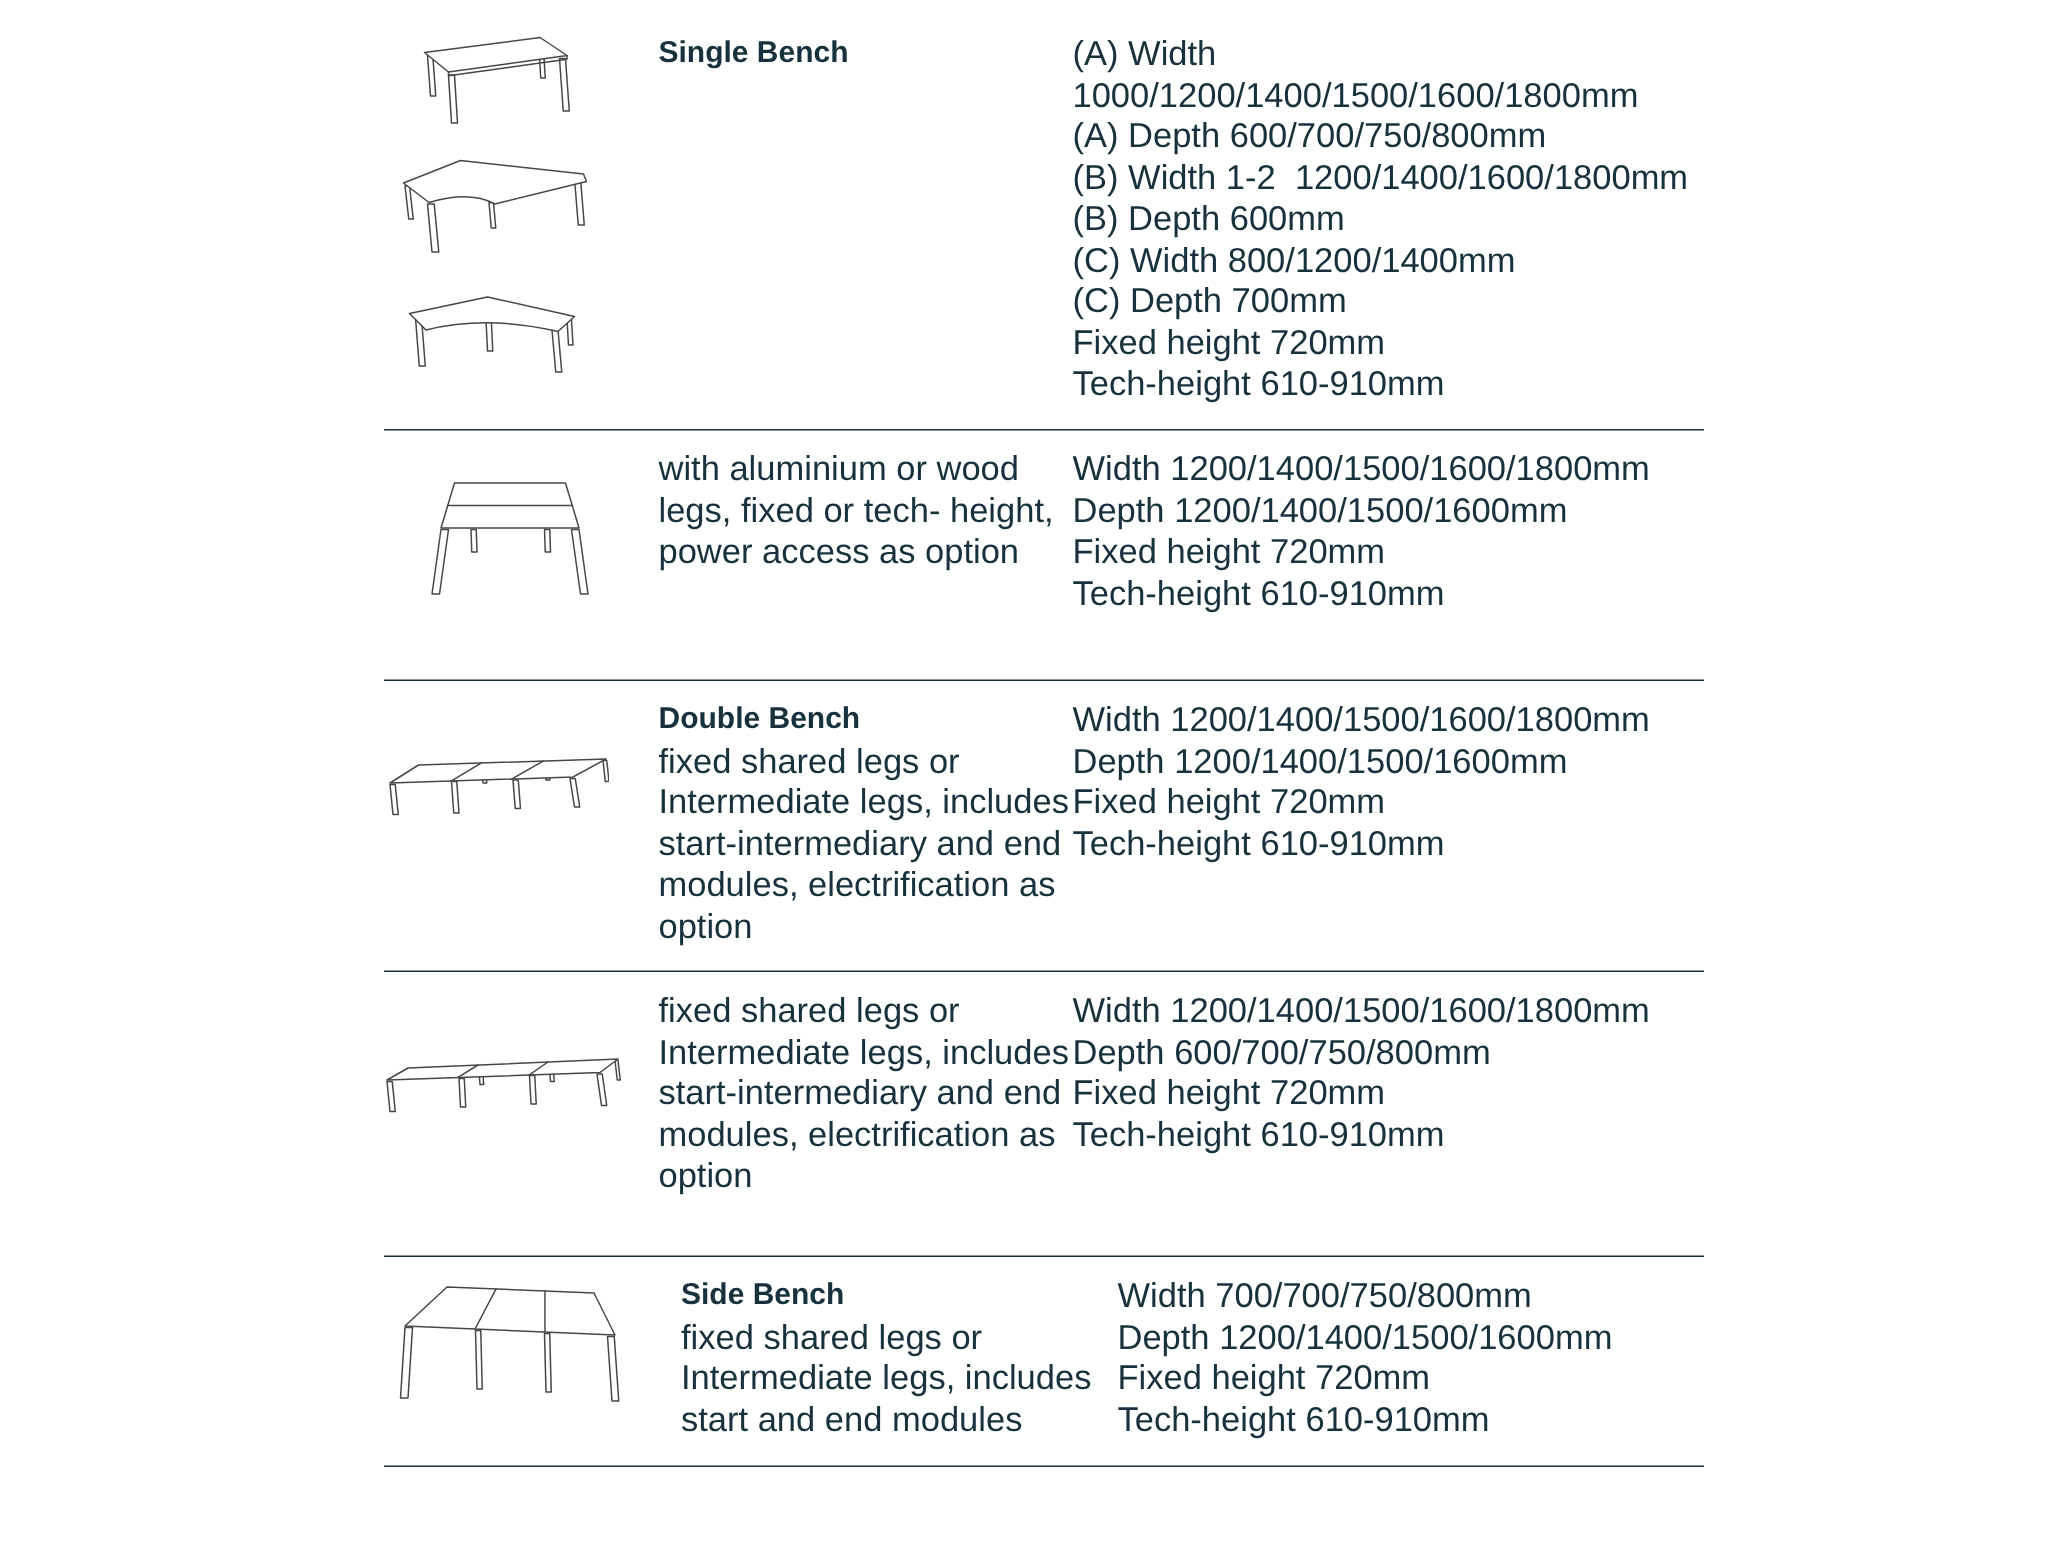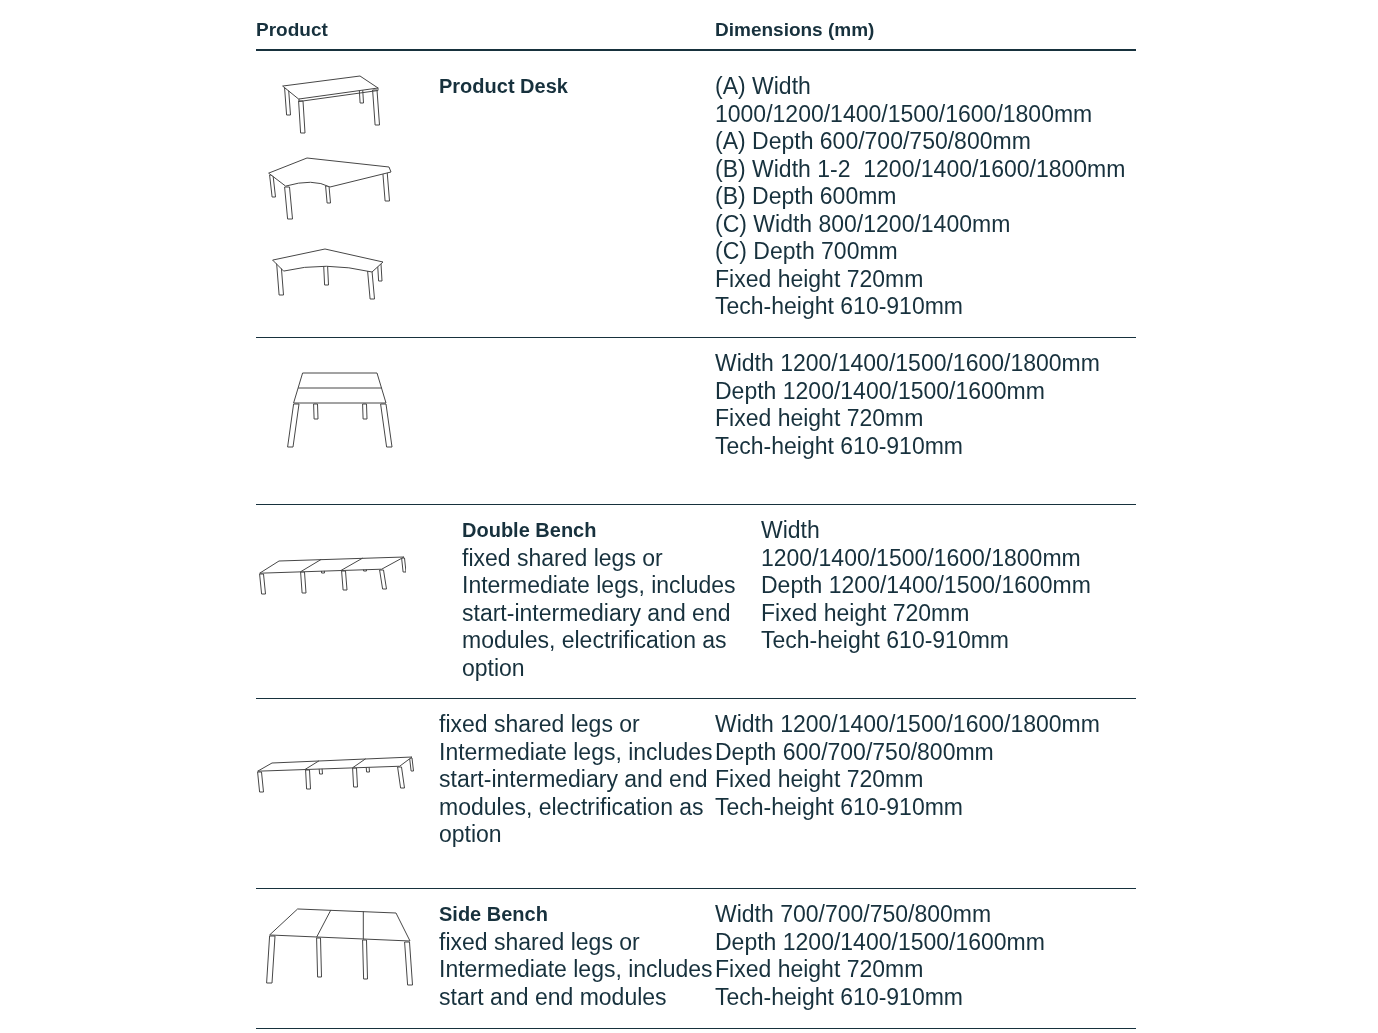--- a/index.html
+++ b/index.html
@@ -29,23 +29,23 @@
     padding-bottom: 8px;
     white-space: nowrap;
   }
   .row {
     display: grid;
     grid-template-columns: 183px 276px 1fr;
     border-bottom: 1.5px solid #17313d;
   }
   .row-1 { height: 287px; }
   .row-2 { height: 167px; }
-  .row-3 { height: 194px; gap: 23px; }
+  .row-3 { height: 194px; }
   .row-4 { height: 190px; }
-  .row-5 { height: 140px; }
+  .row-5 { height: 140px; gap: 15px; }
   .cell-desc, .cell-dims { padding-top: 12px; }
   .row-1 .cell-desc, .row-1 .cell-dims { padding-top: 22px; }
   .pname {
     font-weight: 700;
     font-size: 20px;
     line-height: 27.5px;
   }
   .plines, .cell-dims {
     font-size: 23px;
     line-height: 27.5px;
@@ -62,24 +62,20 @@
   .img-sbench      { left: 0px;  top: 52px; }
   .img-sidebench   { left: 6px;  top: 14px; }
   .lineart { fill: #ffffff; stroke: #474747; stroke-width: 1; stroke-linejoin: round; stroke-linecap: round; }
   .lineart-line { fill: none; stroke: #474747; stroke-width: 1; stroke-linecap: round; }
 </style>
 </head>
 <body>
 
 <div class="spec-table">
 
-  <div class="thead">
-    <div class="th">Product</div>
-    <div class="th">Dimensions (mm)</div>
-  </div>
 
   <div class="row row-1">
     <div class="cell-img">
       <svg class="img-desk-rect" width="104" height="62" viewBox="0 0 104 62">
         <g class="lineart">
           <polygon points="7,15 10.5,15 12.5,42 9,42"></polygon>
           <polygon points="81,5 84,5 85.5,30 82.5,30"></polygon>
           <polygon points="21,28 25,28 27,60 23,60"></polygon>
           <polygon points="95,17 99,17 101.5,52 97.5,52"></polygon>
           <polygon points="5,13 82,3 100,15 21,26"></polygon>
@@ -100,21 +96,21 @@
         <g class="lineart">
           <polygon points="9,24 13,24 15.5,56 11.5,56"></polygon>
           <polygon points="56,25 59.5,25 60.5,46 57,46"></polygon>
           <polygon points="110,25 113,25 114,42 111,42"></polygon>
           <polygon points="100,32 104,32 106.5,60 102.5,60"></polygon>
           <path d="M5,21 L57,10 L115,23 L104,33 Q57,22 16,32 Z"></path>
         </g>
       </svg>
     </div>
     <div class="cell-desc">
-      <div class="pname">Product Desk</div>
+      <div class="pname">Single Bench</div>
     </div>
     <div class="cell-dims">(A) Width
 1000/1200/1400/1500/1600/1800mm
 (A) Depth 600/700/750/800mm
 (B) Width 1-2  1200/1400/1600/1800mm
 (B) Depth 600mm
 (C) Width 800/1200/1400mm
 (C) Depth 700mm
 Fixed height 720mm
 Tech-height 610-910mm</div>
@@ -127,20 +123,23 @@
           <polygon points="30,39 33.5,39 34,54 30.5,54"></polygon>
           <polygon points="79,39 82.5,39 83,54 79.5,54"></polygon>
           <polygon points="10,39 15,39 9,82 4,82"></polygon>
           <polygon points="97,39 102,39 108,82 103,82"></polygon>
           <polygon points="19,8 93,8 102,38 10,38"></polygon>
           <line class="lineart-line" x1="14.5" y1="23" x2="97.5" y2="23"></line>
         </g>
       </svg>
     </div>
     <div class="cell-desc">
+      <div class="plines">with aluminium or wood
+legs, fixed or tech- height,
+power access as option</div>
     </div>
     <div class="cell-dims">Width 1200/1400/1500/1600/1800mm
 Depth 1200/1400/1500/1600mm
 Fixed height 720mm
 Tech-height 610-910mm</div>
   </div>
 
   <div class="row row-3">
     <div class="cell-img">
       <svg class="img-dbench" width="148" height="55" viewBox="0 0 148 55">

